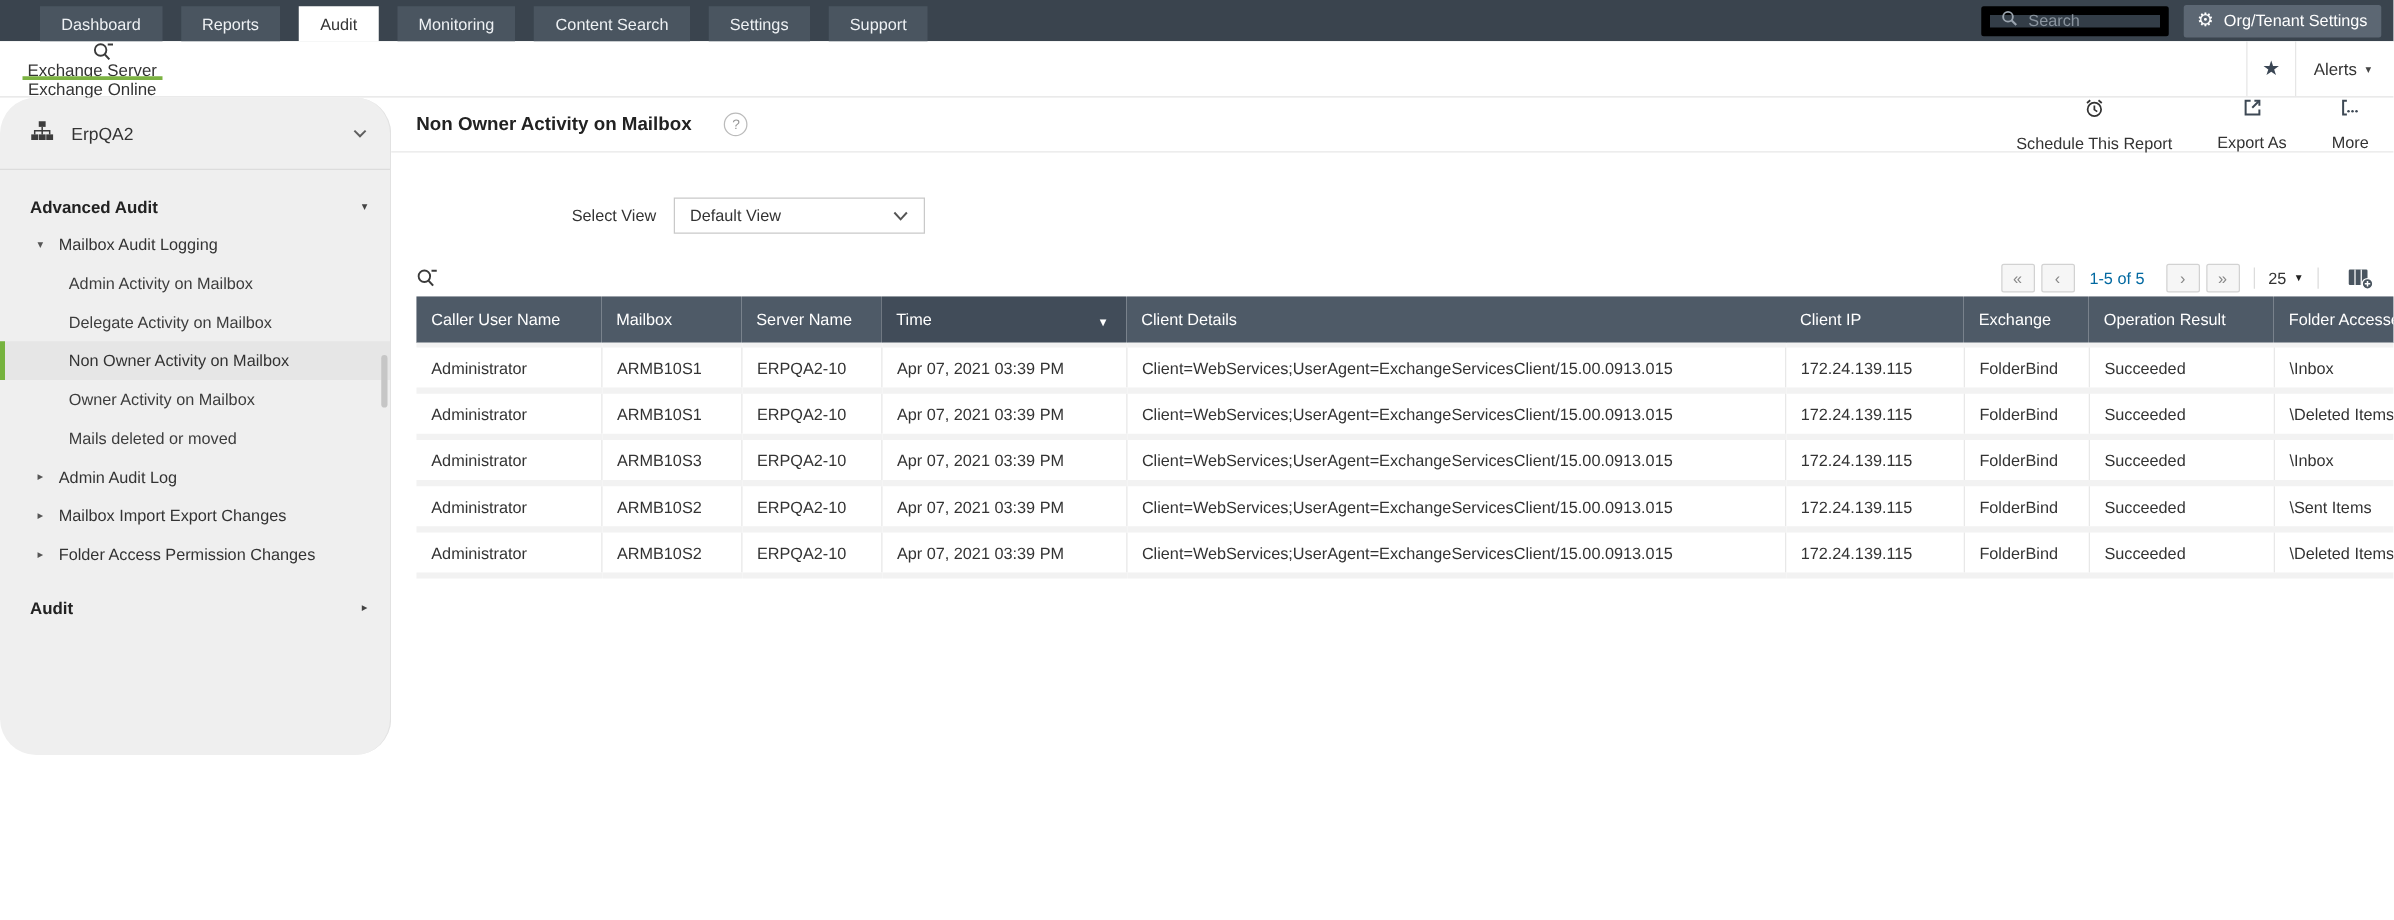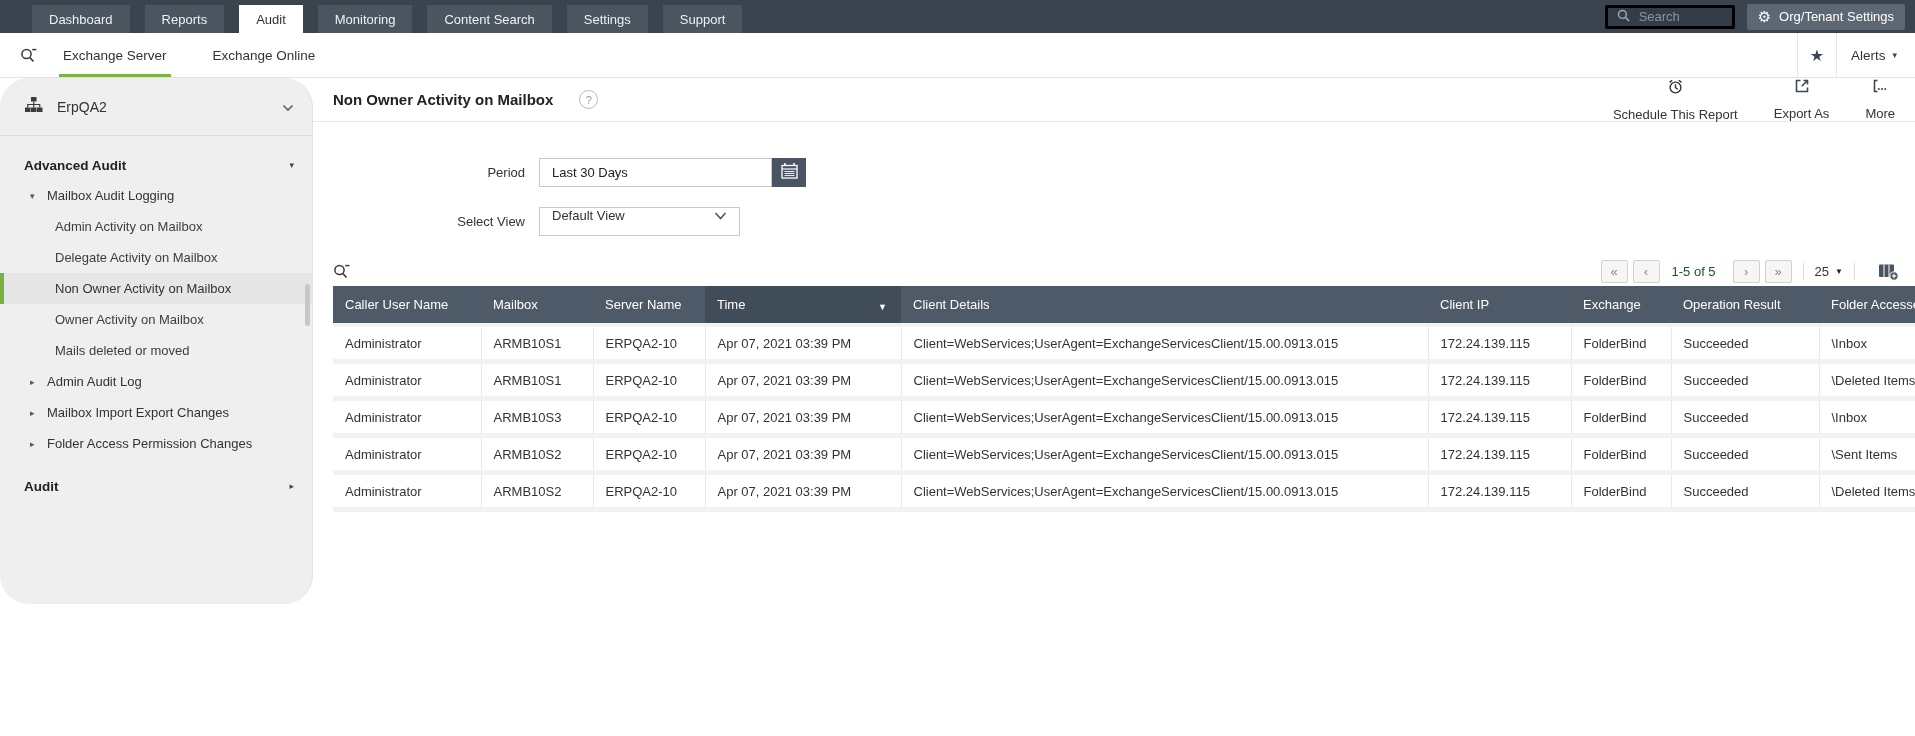--- a/index.html
+++ b/index.html
@@ -5,30 +5,30 @@
   html,body{margin:0;padding:0;background:#fff;}
   .app{position:relative;width:1915px;height:736px;background:#fff;overflow:hidden;
        font-family:"Liberation Sans","DejaVu Sans",sans-serif;color:#333;}
 
   
   .topnav{height:33px;background:#3a444e;display:flex;justify-content:space-between;}
   .topnav-tabs{display:flex;padding-left:32px;gap:15px;padding-top:5px;}
   .top-tab{display:flex;align-items:center;padding:0 17px;background:#4a5560;color:#eef1f4;font-size:13px;cursor:pointer;}
   .top-tab.active{background:#fff;color:#333;}
   .topnav-right{display:flex;align-items:center;gap:12px;padding-right:10px;}
-  .nav-search{width:130px;height:24px;background:#333d47;border:3px solid #000000;border-radius:2px;
+  .nav-search{width:150px;height:24px;background:#333d47;border:7px solid #000000;border-radius:2px;
               display:flex;align-items:center;padding:0 9px;gap:7px;box-sizing:border-box;}
   .nav-search input{background:transparent;border:none;outline:none;color:#b7c0c9;font-size:13px;width:100%;font-family:inherit;}
   .nav-search input::placeholder{color:#8a949e;}
   .org-btn{height:26px;background:#5c6773;border-radius:2px;display:flex;align-items:center;padding:0 11px;gap:8px;color:#fff;font-size:13px;cursor:pointer;}
   .gear{font-size:15px;line-height:1;color:#fff;}
 
   
   .subnav{height:44px;background:#fff;border-bottom:1px solid #e3e3e3;display:flex;align-items:stretch;justify-content:space-between;}
-  .subnav-left{display:flex;align-items:center;padding-left:20px;}
+  .subnav-left{display:flex;align-items:center;padding-left:20px;flex-direction:column;}
   .search-toggle{margin-right:24px;display:flex;cursor:pointer;}
   .sub-tab{font-size:13.5px;color:#333;margin-right:42px;height:100%;display:flex;align-items:center;position:relative;padding:0 2px;cursor:pointer;}
   .sub-tab.active::after{content:"";position:absolute;left:-2px;right:-2px;bottom:0;height:3px;background:#7cb342;}
   .subnav-right{display:flex;align-items:stretch;}
   .star-box{width:38px;border-left:1px solid #e6e6e6;border-right:1px solid #e6e6e6;display:flex;align-items:center;justify-content:center;cursor:pointer;}
   .star{color:#3b4654;font-size:16px;}
   .alerts{display:flex;align-items:center;gap:7px;padding:0 18px 0 14px;font-size:13.5px;cursor:pointer;}
   .caret-xs{font-size:9px;color:#444;}
 
   
@@ -55,33 +55,33 @@
   .action-btn{display:flex;align-items:center;gap:9px;margin-left:36px;font-size:13px;color:#333;cursor:pointer;flex-direction:column;}
 
   
   .filters{margin-top:36px;}
   .filter-row{display:flex;align-items:center;margin-bottom:20px;}
   .filter-label{width:212px;text-align:right;font-size:13px;color:#333;margin-right:14px;flex:none;}
   .period-box{display:flex;align-items:stretch;}
   .period-input{width:233px;height:29px;border:1px solid #c9c9c9;font-size:13px;color:#222;padding:0 12px;
                 font-family:inherit;outline:none;box-sizing:border-box;}
   .cal-btn{width:34px;height:29px;background:#4a5462;display:flex;align-items:center;justify-content:center;cursor:pointer;}
-  .select-box{width:201px;height:29px;border:1px solid #c9c9c9;background:#fff;display:flex;
+  .select-box{width:201px;height:29px;border:1px solid #c9c9c9;background:#fff;display:flex;align-items:center;
               justify-content:space-between;padding:0 12px;font-size:13px;box-sizing:border-box;cursor:pointer;}
 
   .generated{margin-top:38px;padding-left:20px;font-size:13px;}
   .generated .glabel{color:#222;font-weight:700;font-size:13.5px;}
   .generated .range{color:#9b9b9b;margin-left:6px;}
 
   
   .grid-toolbar{margin-top:10px;display:flex;align-items:center;padding:0 16px 0 20px;height:30px;}
   .toolbar-right{margin-left:auto;display:flex;align-items:center;}
   .pg-btn{width:25px;height:21px;border:1px solid #d2d2d2;background:#f6f6f6;color:#888;display:flex;align-items:center;
           justify-content:center;font-size:13px;border-radius:2px;margin-left:5px;cursor:pointer;}
-  .pg-range{margin:0 12px;font-size:13px;color:#14532d;}
+  .pg-range{margin:0 12px;font-size:13px;color:#0369a1;}
   .tb-div{width:1px;height:17px;background:#dcdcdc;margin:0 11px;}
   .page-size{display:flex;align-items:center;gap:6px;font-size:13px;cursor:pointer;}
   .page-size .caret-xs{font-size:8px;color:#222;}
   .col-icon{margin-left:12px;display:flex;cursor:pointer;}
 
   
   .table-wrap{margin-left:20px;overflow:hidden;}
   table{border-collapse:collapse;table-layout:fixed;width:1686px;}
   th{background:#4e5a67;color:#fff;font-weight:400;font-size:13px;text-align:left;padding:0 12px;height:37px;
      border-bottom:4px solid #f2f2f2;white-space:nowrap;overflow:hidden;cursor:pointer;}
@@ -241,41 +241,20 @@
                   <circle cx="13.2" cy="11" r="1" fill="#3d4854" stroke="none"></circle>
                 </svg>
             </span>
             <span>More</span>
           </div>
         </div>
       </div>
 
       <div class="filters">
         <div class="filter-row">
-          <span class="filter-label">Period</span>
-          <div class="period-box">
-            <input type="text" class="period-input" value="Last 30 Days" style="">
-            <div class="cal-btn">
-              <span>
-                <svg width="19" height="18" viewBox="0 0 19 18">
-                    <line x1="5" y1="1" x2="5" y2="4" stroke="#fff" stroke-width="1.6"></line>
-                    <line x1="14" y1="1" x2="14" y2="4" stroke="#fff" stroke-width="1.6"></line>
-                    <rect x="2" y="3.5" width="15" height="12.5" fill="none" stroke="#fff" stroke-width="1.3"></rect>
-                    <line x1="2" y1="7" x2="17" y2="7" stroke="#fff" stroke-width="1.2"></line>
-                    <g stroke="#fff" stroke-width="0.9">
-                      <line x1="4.5" y1="9.5" x2="14.5" y2="9.5"></line>
-                      <line x1="4.5" y1="11.5" x2="14.5" y2="11.5"></line>
-                      <line x1="4.5" y1="13.5" x2="14.5" y2="13.5"></line>
-                    </g>
-                  </svg>
-              </span>
-            </div>
-          </div>
-        </div>
-        <div class="filter-row">
           <span class="filter-label">Select View</span>
           <div class="select-box">
             <span>Default View</span>
             <span>
               <svg width="13" height="8" viewBox="0 0 13 8">
                   <path d="M1.5 1L6.5 6.5L11.5 1" fill="none" stroke="#555" stroke-width="1.6"></path>
                 </svg>
             </span>
           </div>
         </div>

